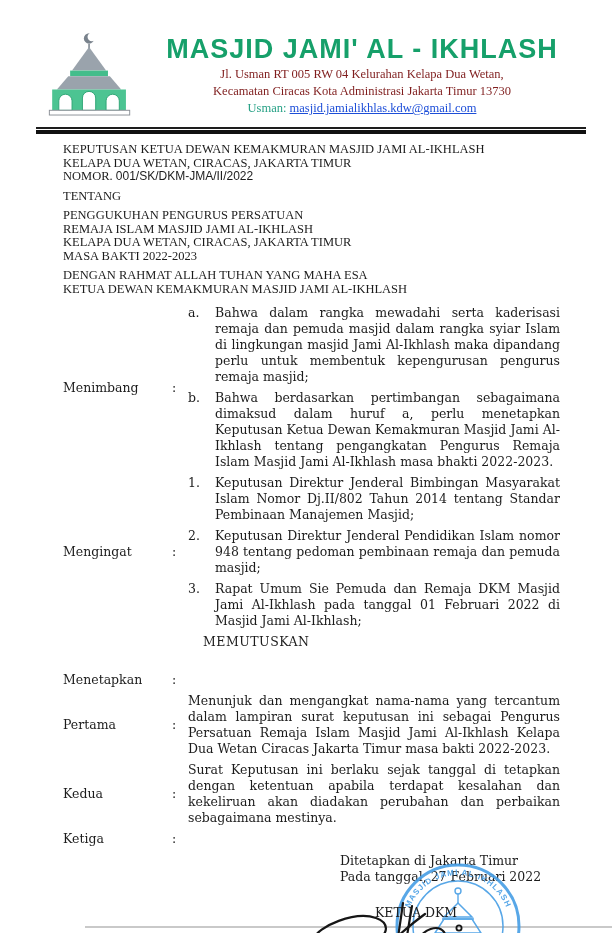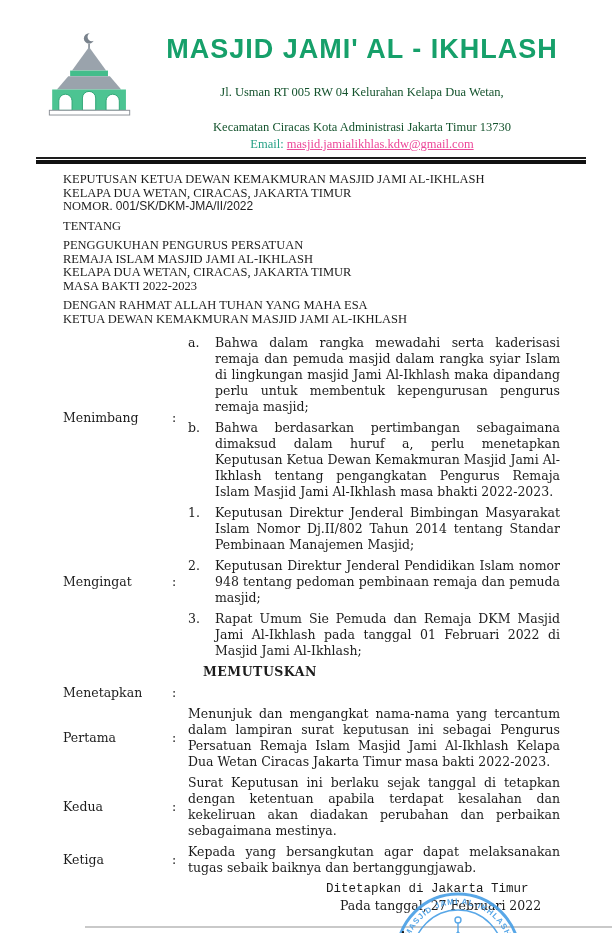--- a/index.html
+++ b/index.html
@@ -9,48 +9,48 @@
     overflow:hidden; color:#1c1c1c; margin:0 auto;
   }
   
   .letterhead { display:flex; padding:26px 30px 0 38px; }
   .logo-wrap { width:104px; flex:0 0 104px; }
   .lh-text { flex:1; text-align:center; font-family:"Liberation Serif", serif; }
   .lh-title {
     font-size:27px; font-weight:bold; letter-spacing:1px;
     color:#16a06a; margin-top:8px; font-family:Liberation Sans, sans-serif;
   }
-  .lh-addr { font-size:12.5px; color:#14532d; line-height:16px; margin-top:19px; }
+  .lh-addr { font-size:12.5px; color:#7f1d1d; line-height:16px; margin-top:1px; }
   .lh-addr:first-of-type { margin-top:10px; }
   .lh-email { font-size:12.5px; color:#27a186; line-height:16px; margin-top:1px; }
-  .lh-email a { color:#ec4899; text-decoration:underline; }
+  .lh-email a { color:#1d4ed8; text-decoration:underline; }
   
   .rules { margin:5px 26px 0 36px; }
   .rule-thin { border-top:2px solid #1d1d1d; }
   .rule-thick { margin-top:1px; border-top:4px solid #111; }
   
   .content { padding:9px 52px 0 63px; }
   .hblock { text-align:left; font-family:"Liberation Serif", serif; font-size:12.5px; line-height:13.5px; color:#1b1b1b; }
   .hline { white-space:nowrap; }
   .gap-s { margin-top:6px; }
   .nomor-value { font-family:"Liberation Sans", sans-serif; font-size:12px; }
   
   .doc-body { margin-top:9px; font-size:12.5px; line-height:16px; }
   .row { display:flex; align-items:center; margin-bottom:5px; }
   .lbl { width:109px; flex:0 0 109px; }
   .colon { width:16px; flex:0 0 16px; }
   .items { flex:1; }
   .item { display:flex; margin-bottom:5px; }
   .item:last-child { margin-bottom:0; }
   .num { width:27px; flex:0 0 27px; }
   .txt { flex:1; text-align:justify; }
-  .memutuskan { margin:4px 0 5px 140px; letter-spacing:0.5px;font-weight:bold; }
+  .memutuskan { margin:4px 0 22px 140px; letter-spacing:0.5px; }
   
   .sig-area { position:relative; height:160px; margin:6px 52px 0 63px; font-size:12.5px; }
-  .sig-place { position:absolute; left:263px; top:0;font-family:Liberation Mono, monospace; }
+  .sig-place { position:absolute; left:277px; top:0; }
   .sig-date  { position:absolute; left:277px; top:16px; }
   .sig-role  { position:absolute; left:312px; top:52px; z-index:3; }
   .stamp-svg { position:absolute; left:330px; top:8px; z-index:1; opacity:0.92; }
   .sign-svg  { position:absolute; left:243px; top:46px; z-index:4; }
   .scan-line { position:absolute; left:85px; top:926px; width:527px; height:2px; background:#c9c9c9; }
 </style>
 </head>
 <body>
 
 <div class="page">
@@ -75,21 +75,21 @@
         <path d="M47,88 V75 a7,7 0 0 1 14,0 V88 Z" fill="#ffffff" stroke="#2ea474" stroke-width="1"></path>
         <path d="M72,88 V78 a7,7 0 0 1 14,0 V88 Z" fill="#ffffff" stroke="#2ea474" stroke-width="1"></path>
 
         <rect x="12" y="88" width="85" height="5" fill="#ffffff" stroke="#8a8f96" stroke-width="1"></rect>
       </svg>
     </div>
     <div class="lh-text">
       <div class="lh-title">MASJID JAMI' AL - IKHLASH</div>
       <div class="lh-addr">Jl. Usman RT 005 RW 04 Kelurahan Kelapa Dua Wetan,</div>
       <div class="lh-addr">Kecamatan Ciracas Kota Administrasi Jakarta Timur 13730</div>
-      <div class="lh-email"><span>Email: </span><a href="#">masjid.jamialikhlas.kdw@gmail.com</a></div>
+      <div class="lh-email"><span>Usman: </span><a href="#">masjid.jamialikhlas.kdw@gmail.com</a></div>
     </div>
   </div>
 
   <div class="rules">
     <div class="rule-thin"></div>
     <div class="rule-thick"></div>
   </div>
 
   <div class="content">
 
@@ -155,21 +155,20 @@
         <div class="txt">Menunjuk dan mengangkat nama-nama yang tercantum dalam lampiran surat keputusan ini sebagai Pengurus Persatuan Remaja Islam Masjid Jami Al-Ikhlash Kelapa Dua Wetan Ciracas Jakarta Timur masa bakti 2022-2023.</div>
       </div>
       <div class="row">
         <div class="lbl">Kedua</div>
         <div class="colon">:</div>
         <div class="txt">Surat Keputusan ini berlaku sejak tanggal di tetapkan dengan ketentuan apabila terdapat kesalahan dan kekeliruan akan diadakan perubahan dan perbaikan sebagaimana mestinya.</div>
       </div>
       <div class="row">
         <div class="lbl">Ketiga</div>
         <div class="colon">:</div>
-        <div class="txt">Kepada yang bersangkutan agar dapat melaksanakan tugas sebaik baiknya dan bertanggungjawab.</div>
       </div>
     </div>
   </div>
 
   <div class="sig-area">
     <div class="sig-place">Ditetapkan di Jakarta Timur</div>
     <div class="sig-date">Pada tanggal, 27 Februari 2022</div>
     <div class="sig-role">KETUA DKM</div>
 
     <svg class="stamp-svg" width="130" height="130" viewBox="0 0 130 130">

